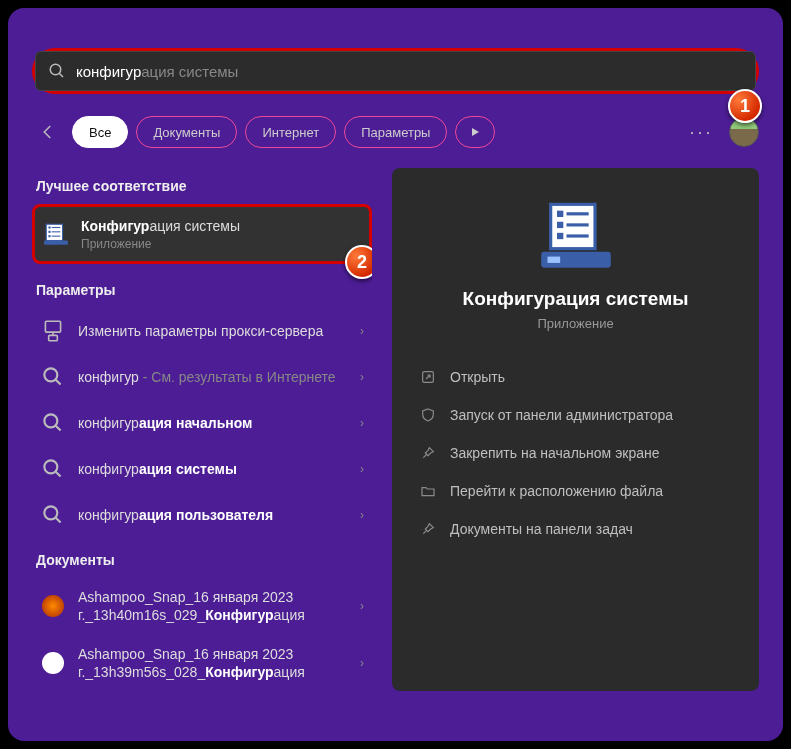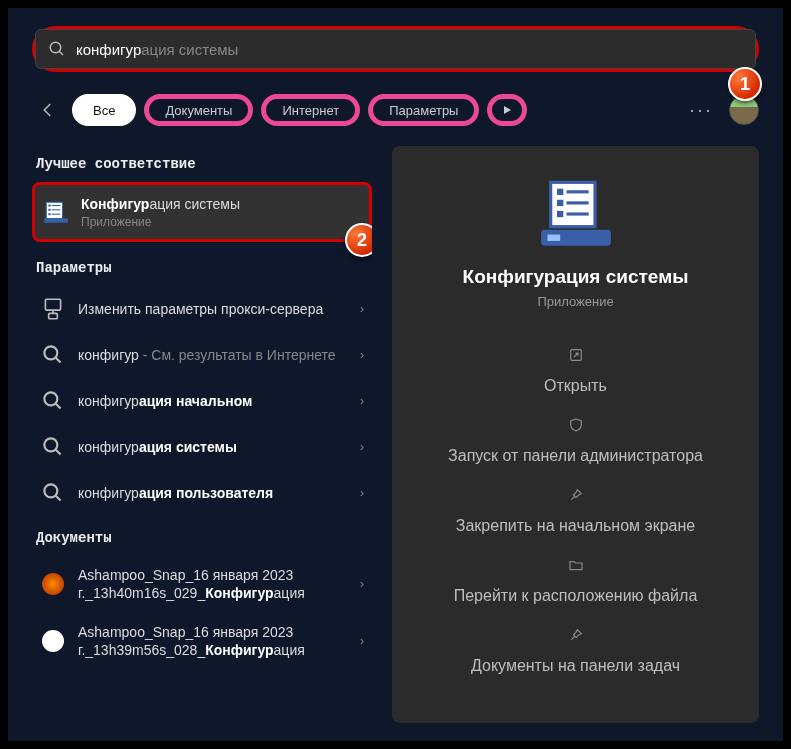--- a/index.html
+++ b/index.html
@@ -8,23 +8,23 @@
     background: #000;
     font-family: "Segoe UI", Arial, sans-serif;
     font-size: 14px;
     color: #ddd;
     overflow: hidden;
     position: relative;
   }
   .outer {
     position: absolute;
     left: 8px; top: 8px; right: 8px; bottom: 8px;
-    background: #0f172a;
-    border-radius: 0;
-    padding: 18px 24px 0 24px;
+    background: #4c1d95;
+    border-radius: 16px;
+    padding: 40px 24px 0 24px;
   }
   .search-wrap {
     position: relative;
     border: 3px solid #d40000;
     border-radius: 28px;
     padding: 0;
     margin-bottom: 20px;
   }
   .search-bar {
     display: flex;
@@ -49,21 +49,21 @@
   .back-btn {
     width:32px; height:32px;
     border:none; background:transparent;
     color:#bbb;
     display:flex; align-items:center; justify-content:center;
     border-radius:4px; cursor:pointer;
   }
   .pill {
     height:32px; padding:0 16px;
     border-radius:16px;
-    border:5px solid #ec4899;
+    border:1px solid #ec4899;
     background:transparent;
     color:#ccc;
     font-size:13px;
     display:flex; align-items:center;
     cursor:pointer;
   }
   .pill.active { background:#fff; color:#111; border-color:#fff; }
   .pill.play { width:40px; padding:0; justify-content:center; }
   .dots { margin-left:auto; color:#bbb; font-size:18px; letter-spacing:2px; cursor:pointer; padding:0 8px;}
   .avatar {
@@ -93,21 +93,20 @@
     flex:1;
     background:#2b2b2b;
     border-radius:8px;
     padding: 30px 24px 40px 24px;
   }
   .sec-head {
     color:#eee;
     font-size:14px;
     font-weight:600;
     margin: 10px 0 10px 4px;
-    font-family: Liberation Mono, monospace;
   }
   .result {
     display:flex;
     align-items:center;
     gap:12px;
     padding: 10px 8px;
     border-radius:6px;
     cursor:pointer;
     position:relative;
   }
@@ -141,24 +140,23 @@
   }
   .right-hero .big-icon { width:76px; height:76px; margin-bottom:14px;}
   .right-hero h2 { color:#fff; font-size:19px; font-weight:600;}
   .right-hero .sub { color:#999; font-size:13px; margin-top:6px;}
 
   .action-list { margin-top:30px; display:flex; flex-direction:column; gap:6px;}
   .action {
     display:flex; align-items:center; gap:14px;
     padding:8px 4px;
     color:#bfbfbf;
-    font-size:16px;
+    font-size:14px;
     cursor:pointer;
     border-radius:4px;
-    flex-direction:column;
   }
   .action .icon { color:#8a8a8a; width:16px; height:16px;}
   .cut { overflow:hidden;}
 </style>
 </head>
 <body>
 
 <div class="outer">
 
   <div class="search-wrap">

